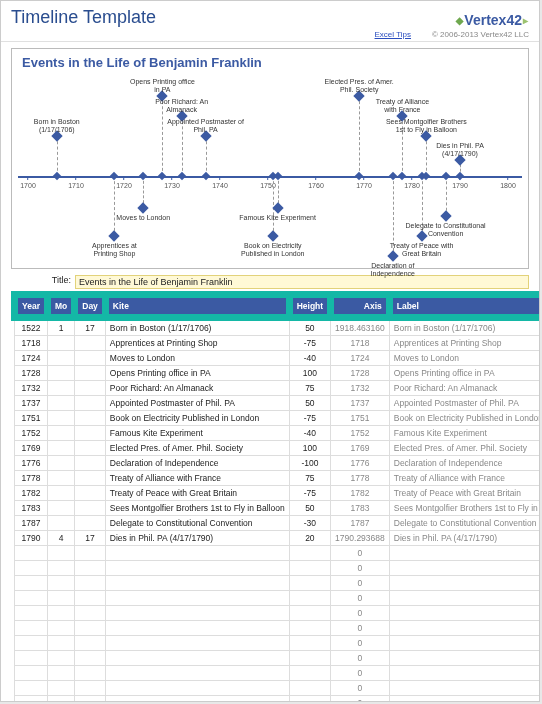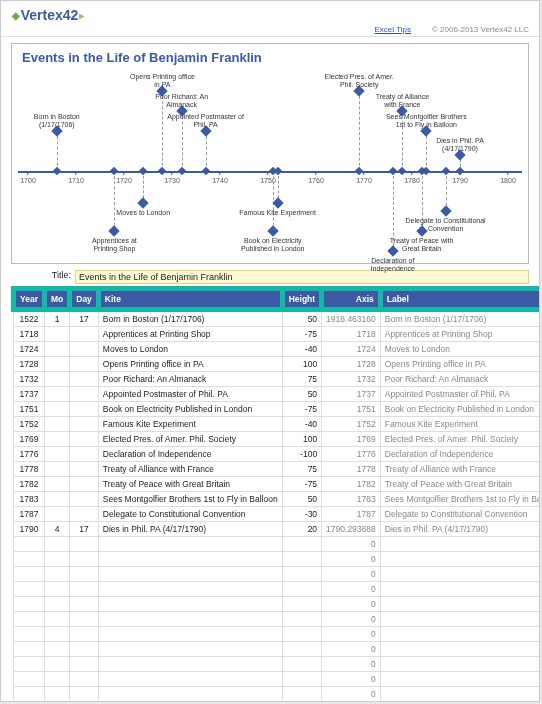--- a/index.html
+++ b/index.html
@@ -140,46 +140,47 @@
     border-collapse: collapse;
     width: 100%;
     font-size: 8.5px;
     margin-top: 2px;
   }
   thead th {
     background: #3b5aa3;
     color: #fff;
     font-weight: 700;
     padding: 3px 4px;
-    border: 5px solid #14b8a6;
+    border: 7px solid #14b8a6;
     text-align: left;
     margin-left: 44px;
   }
   thead th.center {text-align:center;}
   thead th.right {text-align:right;}
   tbody td {
     border: 1px solid #ddd;
     padding: 1px 4px;
     height: 12px;
     white-space: nowrap;
     overflow: hidden;
   }
   td.c {text-align:center;}
-  td.r {text-align:right;}
+  td.r {text-align:center;}
   col.year{width:32px;} col.mo{width:22px;} col.day{width:24px;}
   col.event{width:200px;} col.height{width:36px;}
   col.axis{width:58px;} col.label{width:auto;}
   .grey td { color:#888; }
 </style>
 </head>
 <body>
 <div class="sheet">
 
 <div class="header">
   <div class="title-row">
+    <div class="title-text">Timeline Template</div>
     <div class="logo">
       <span class="diamond">◆</span>
       <span>Vertex42</span>
       <span class="diamond" style="color:#9cc26f">▸</span>
     </div>
   </div>
   <div class="sub-row">
     <span class="link tips">Excel Tips</span>
     <span class="copy">© 2006-2013 Vertex42 LLC</span>
   </div>

